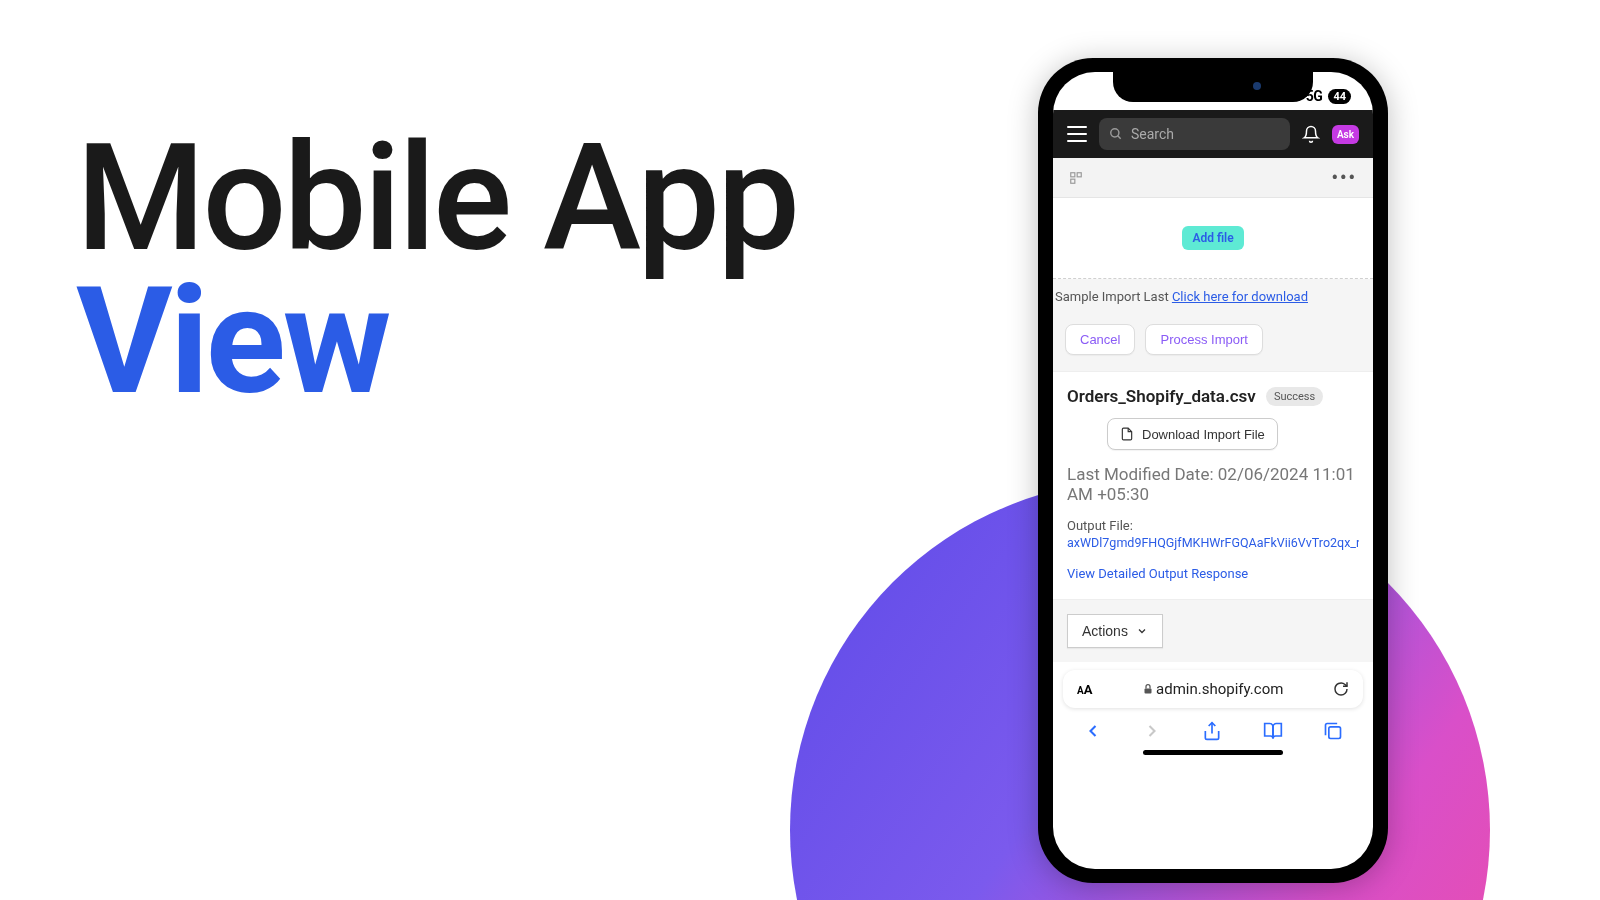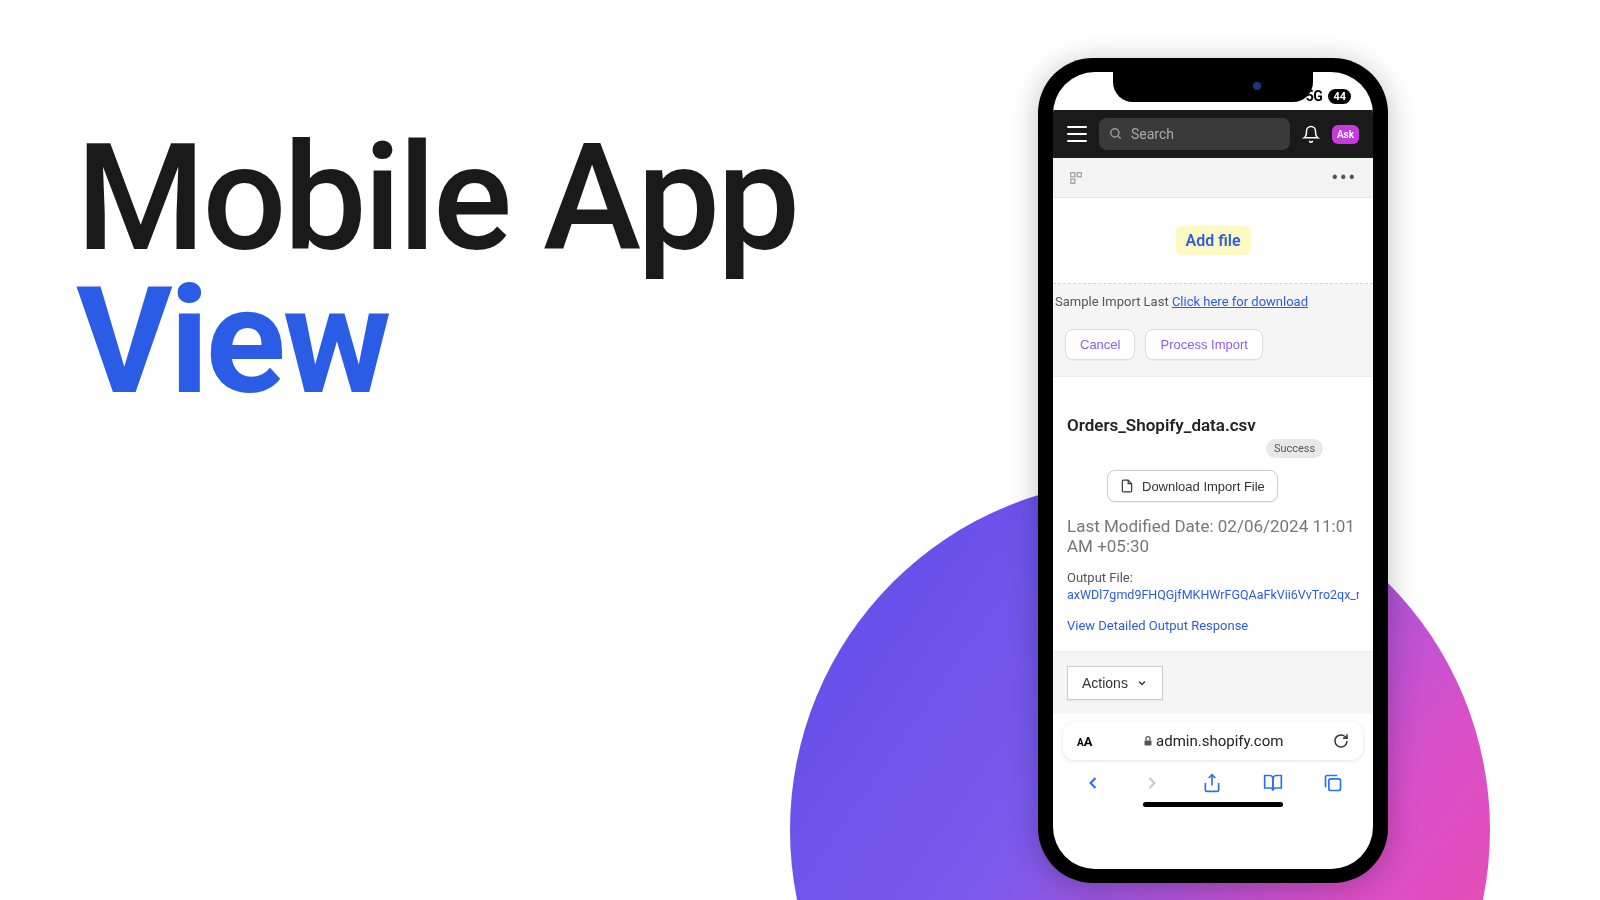--- a/index.html
+++ b/index.html
@@ -159,23 +159,23 @@
       border-bottom: 1px dashed #d0d0d0;
     }
     
     .add-file-zone {
       background: #fff;
       padding: 28px 18px;
       text-align: center;
     }
     .add-file-btn {
       display: inline-block;
-      background: #fef9c3;
+      background: #5eead4;
       color: #2b5ce6;
-      font-size: 16px;
+      font-size: 12px;
       font-weight: 600;
       padding: 5px 10px;
       border-radius: 6px;
       cursor: pointer;
     }
     
     .dashed-divider { border-top: 1px dashed #d0d0d0; }
     
     .sample-row {
       padding: 10px 2px;
@@ -213,21 +213,20 @@
       gap: 10px;
       margin-bottom: 12px;
     }
     .file-title { font-size: 17px; font-weight: 600; color: #222; }
     .success-badge {
       background: #e8e8e8;
       color: #555;
       font-size: 11px;
       padding: 3px 8px;
       border-radius: 10px;
-      margin-top: 48px;
     }
     .download-btn {
       display: inline-flex;
       align-items: center;
       gap: 8px;
       background: #fff;
       border: 1px solid #ccc;
       border-radius: 8px;
       padding: 7px 12px;
       font-size: 13px;

